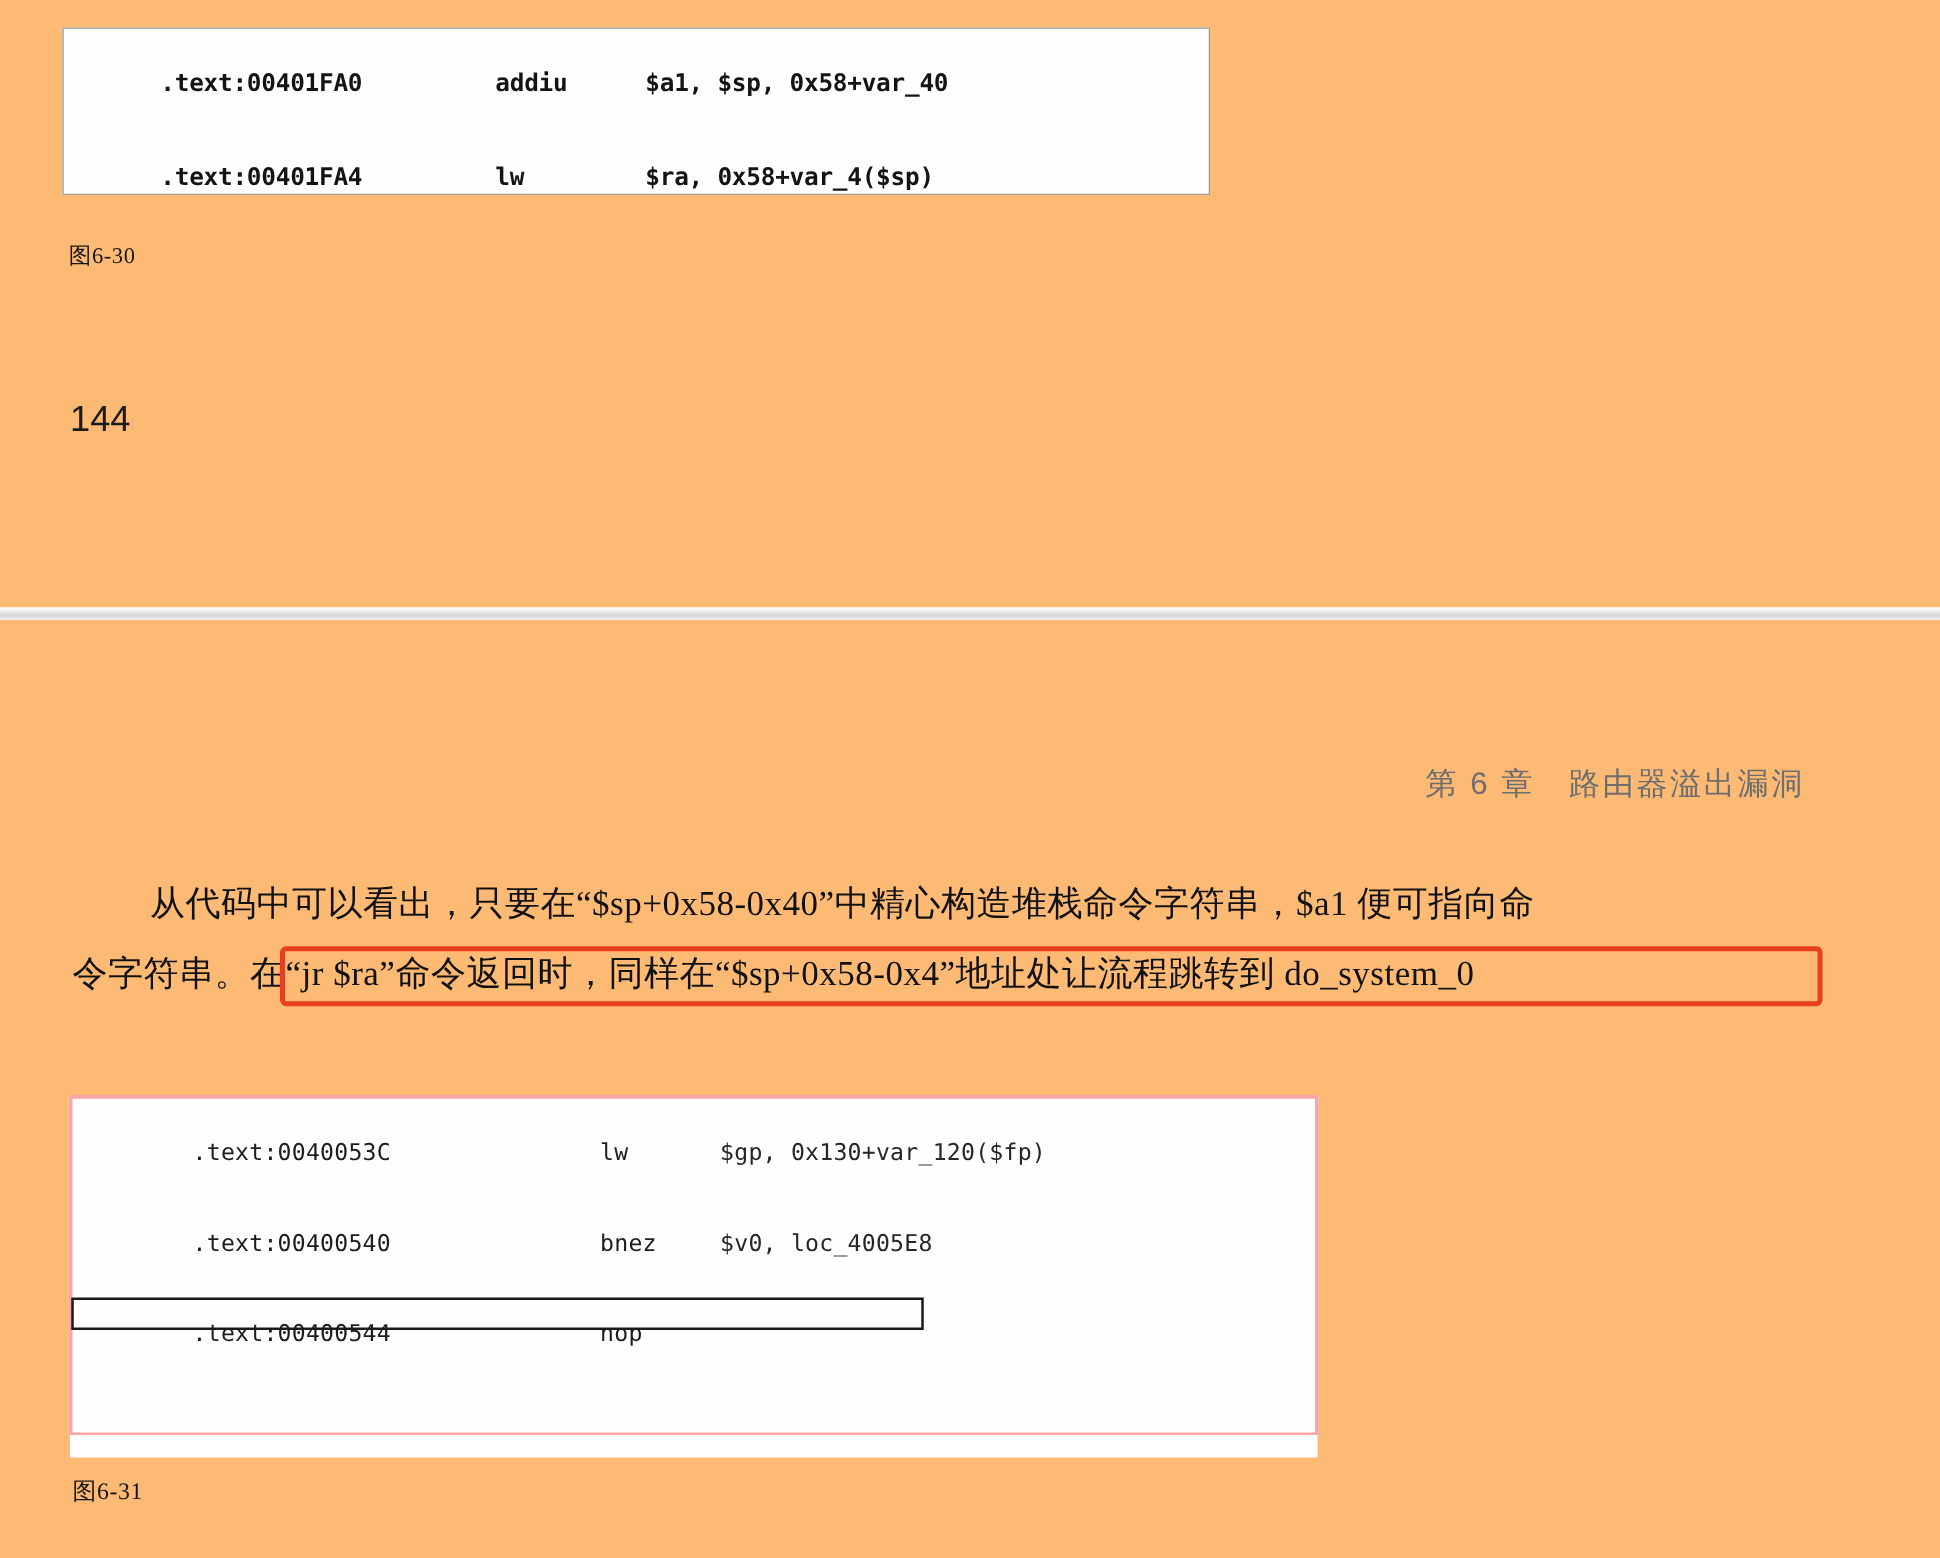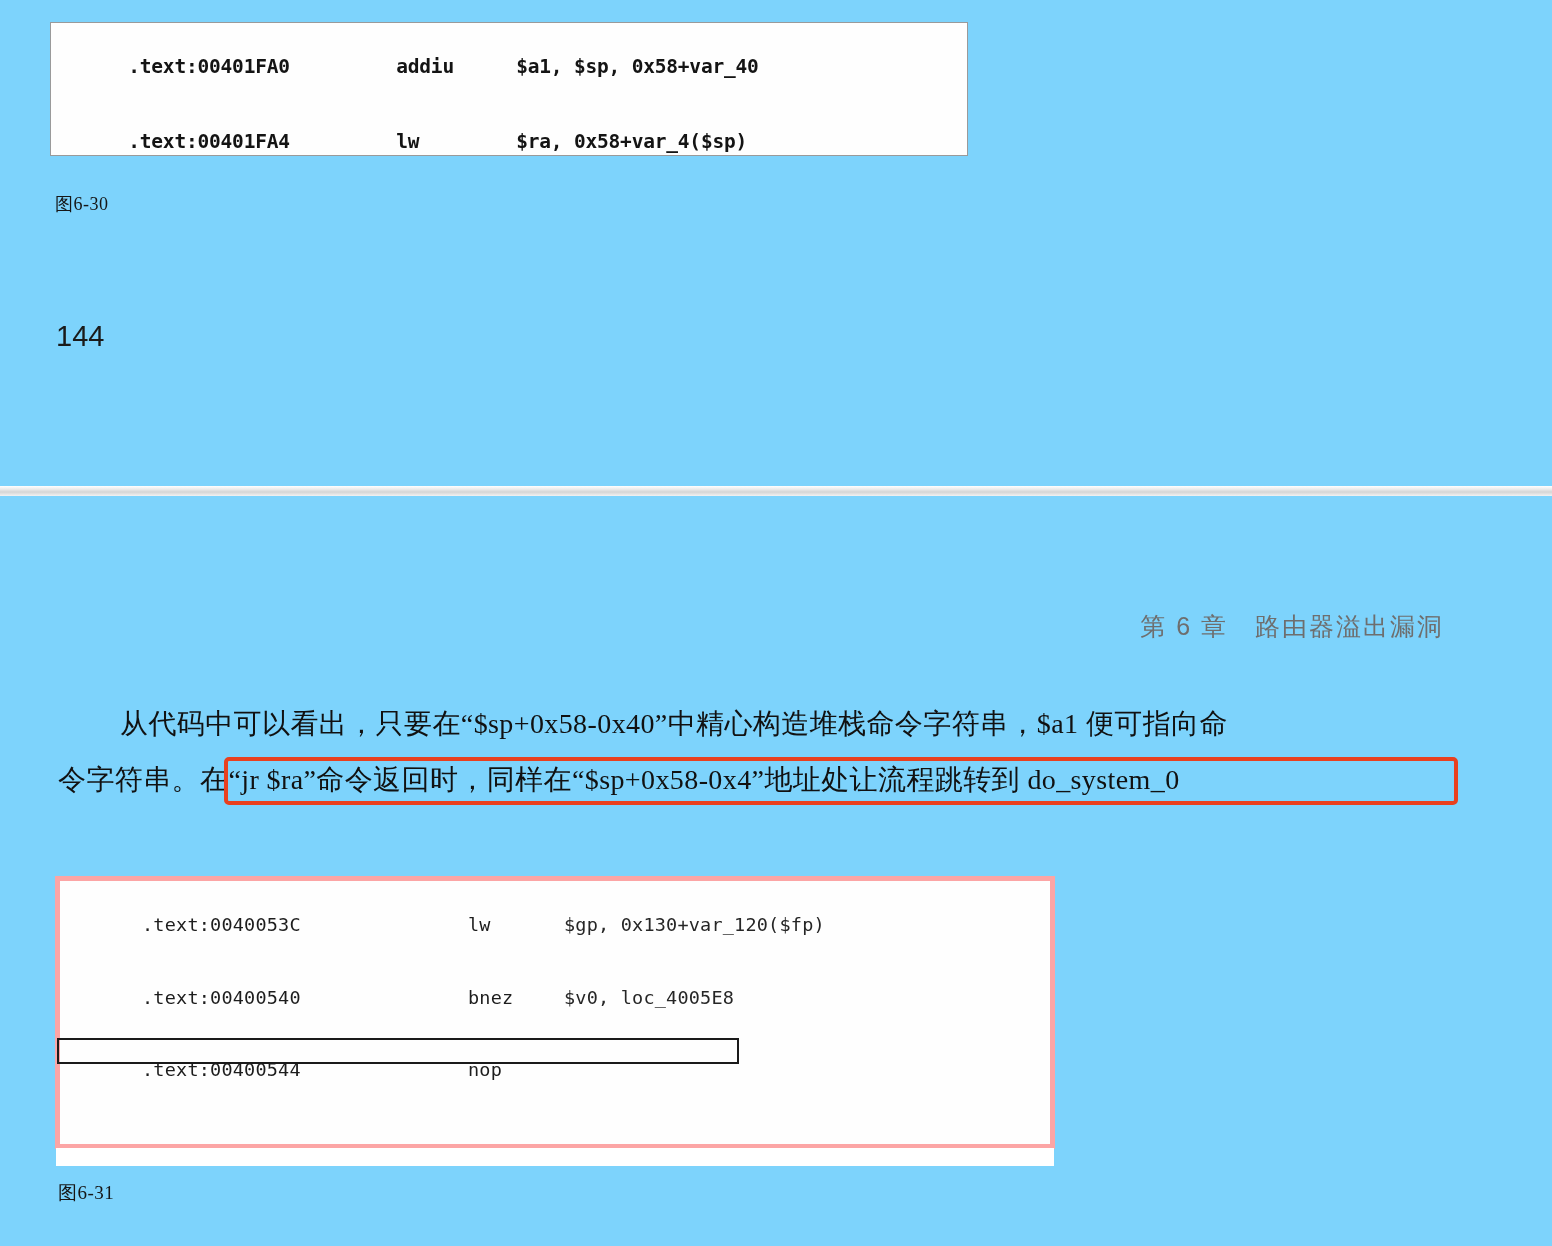--- a/index.html
+++ b/index.html
@@ -13,21 +13,21 @@
     font-family: "Liberation Serif", serif;
     color: #1b1b1b;
     position: relative;
     overflow: hidden;
   }
 
   .page {
     position: absolute;
     left: 0;
     width: 1552px;
-    background: #7dd3fc;
+    background: #fdba74;
   }
 
   
   #page-top {
     top: 0;
     height: 486px;
   }
 
   .asm-box {
     position: absolute;
@@ -125,22 +125,22 @@
     border-radius: 5px;
     box-sizing: border-box;
     pointer-events: none;
   }
 
   #asm-box-2 {
     left: 55px;
     top: 380px;
     width: 1000px;
     height: 273px;
-    padding: 8px 0 0 14px;
-    border: 5px solid #fca5a5;
+    padding: 8px 0 0 28px;
+    border: 3px solid #fca5a5;
   }
 
   .asm-line2 {
     font-family: "DejaVu Sans Mono", monospace;
     font-size: 18.5px;
     line-height: 24.2px;
     white-space: pre;
     color: #1d1d1d;
     letter-spacing: 0.2px;
   }

